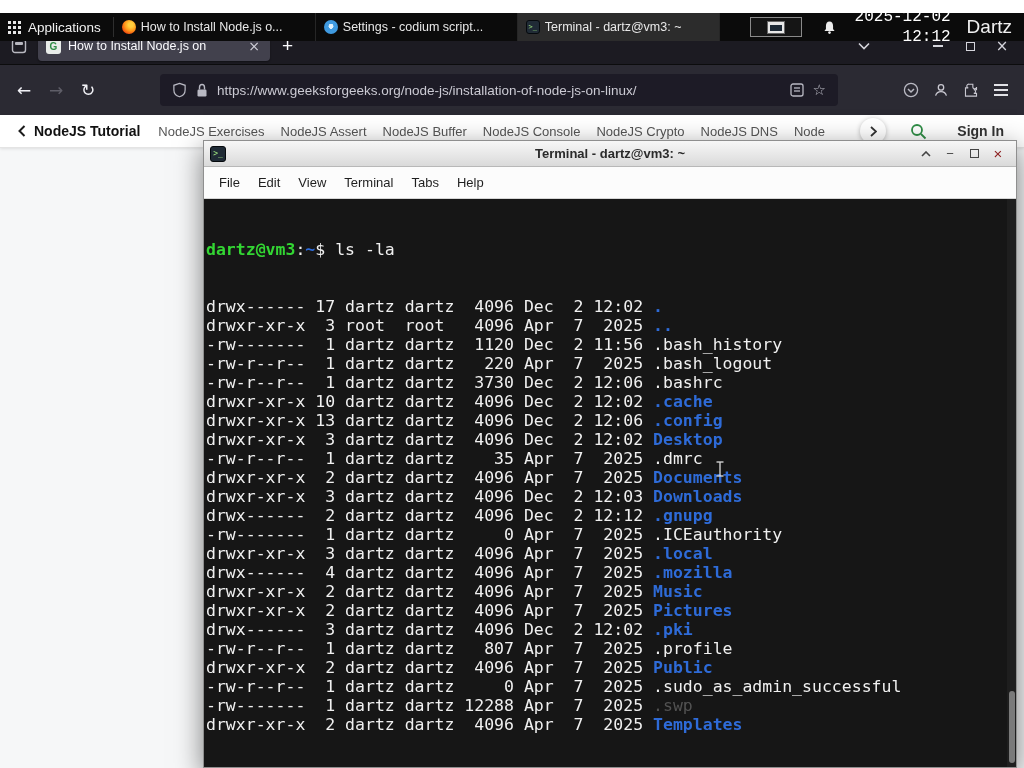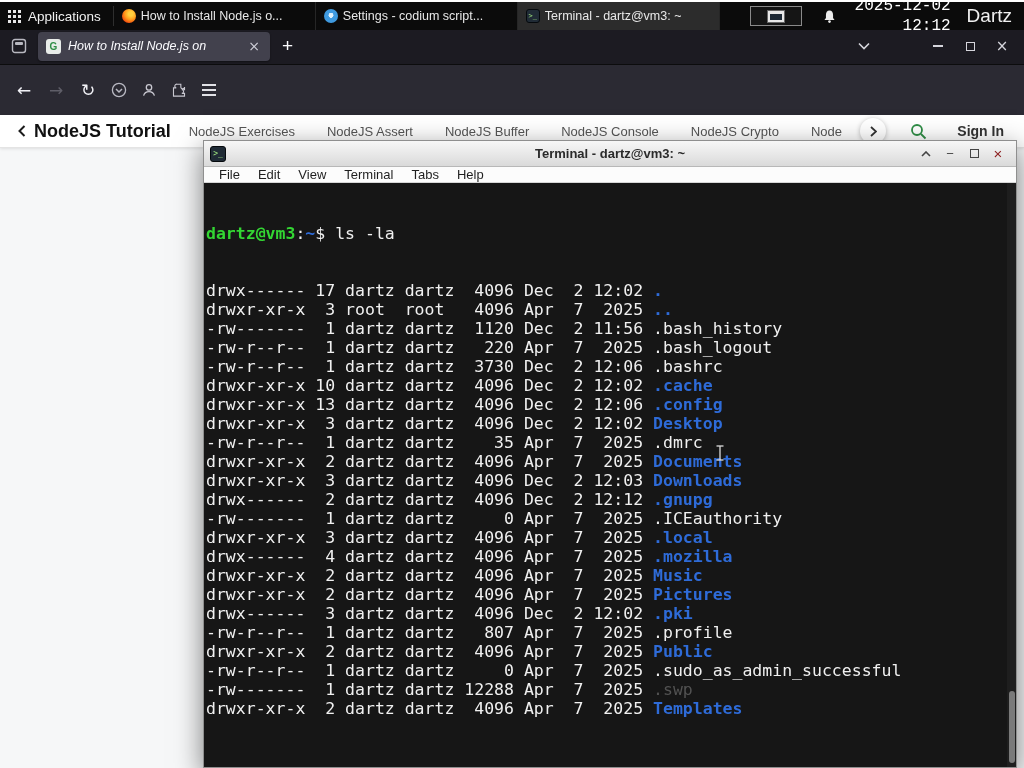--- a/index.html
+++ b/index.html
@@ -3,21 +3,21 @@
 <meta charset="utf-8">
 <style>
   * { margin:0; padding:0; box-sizing:border-box; }
   html,body { width:1024px; height:768px; overflow:hidden; }
   body { font-family:"Liberation Sans", sans-serif; background:#fff; }
   .screen { position:relative; width:1024px; height:768px; overflow:hidden; }
   .flex1 { flex:1; }
   .glyph { font-family:"DejaVu Sans", sans-serif; }
 
   
-  .panel { position:absolute; top:2px; left:0; width:1024px; height:28px; background:#0b0b0b;
+  .panel { position:absolute; top:13px; left:0; width:1024px; height:28px; background:#0b0b0b;
            display:flex; align-items:stretch; color:#f0f0f0; z-index:30; }
   .apps { display:flex; align-items:center; gap:7px; padding:0 12px 0 8px; font-size:13.5px; cursor:default; }
   .panel-sep { width:1px; background:#2e2e2e; margin:4px 0; }
   .winbtn { display:flex; align-items:center; gap:5px; width:202px; padding:0 8px;
             border:none; border-right:1px solid #262626; background:transparent; color:#e8e8e8;
             font-size:12.5px; font-family:inherit; text-align:left; }
   .winbtn.active { background:#2c2c2c; }
   .winbtn .wt { white-space:nowrap; overflow:hidden; flex:1; }
   .ic { width:14px; height:14px; flex:0 0 14px; border-radius:50%; display:flex; align-items:center; justify-content:center; }
   .ff-ic { background:radial-gradient(circle at 62% 35%, #ffcf3e 0 18%, #ff9d1c 45%, #f0440d 78%, #c73108 100%); }
@@ -35,21 +35,21 @@
   
   .ff { position:absolute; top:28px; left:0; width:1024px; height:740px; background:#f6f7f8; }
   .tabbar { height:37px; background:#1c1b22; display:flex; align-items:center; padding:0 6px; border-bottom:1px solid #0c0c0d; }
   .ffview { width:26px; height:26px; display:flex; align-items:center; justify-content:center; border-radius:4px; }
   .tab { width:232px; height:29px; background:#42414d; border-radius:4px; margin-left:6px;
          display:flex; align-items:center; gap:7px; padding:0 8px; color:#fbfbfe; font-size:12.5px;
          box-shadow:0 1px 2px rgba(0,0,0,.4); }
   .favicon { width:15px; height:15px; flex:0 0 15px; border-radius:3px; background:#e9edea;
              display:flex; align-items:center; justify-content:center;
              color:#2f8d46; font-size:10px; font-weight:bold; }
-  .tabtitle { flex:1; white-space:nowrap; overflow:hidden;font-style:italic; }
+  .tabtitle { flex:1; white-space:nowrap; overflow:hidden; }
   .tabclose { color:#cfcfd8; font-size:14px; padding:0 2px; }
   .newtab { color:#fbfbfe; font-size:19px; font-weight:300; padding:0 12px; }
   .tbbtn { width:32px; height:26px; display:flex; align-items:center; justify-content:center; color:#d5d5dc; font-size:15px; }
   .ctrlgroup { display:flex; margin-left:42px; }
   .minbar { width:10px; height:2px; background:#d5d5dc; display:block; }
   .maxbox { width:9px; height:9px; border:1.5px solid #d5d5dc; display:block; }
 
   .navbar { height:50px; background:#2b2a33; display:flex; align-items:center; padding:0 8px; }
   .navbtn { width:32px; height:32px; display:flex; align-items:center; justify-content:center;
             font-size:17px; color:#f1f1f6; border-radius:4px; }
@@ -58,22 +58,22 @@
             display:flex; align-items:center; gap:9px; padding:0 12px; }
   .urltext { flex:1; color:#cbcad3; font-size:13.5px; white-space:nowrap; overflow:hidden; }
   .iconbtn { width:30px; height:30px; display:flex; align-items:center; justify-content:center; color:#c9c8d1; }
   .star { font-size:15px; color:#b9b9c3; }
   .burger { display:flex; flex-direction:column; gap:3px; }
   .burger i { width:14px; height:1.8px; background:#e1e1e6; display:block; }
 
   .sitenav { height:33px; background:#fff; border-bottom:1px solid #e4e4e4;
              box-shadow:0 1px 3px rgba(0,0,0,.10); display:flex; align-items:center;
              padding:0 14px 0 18px; gap:18px; position:relative; z-index:2; }
-  .back-label { display:flex; align-items:center; gap:8px; font-size:18px; font-weight:700; color:#111; white-space:nowrap; }
-  .navlinks { display:flex; gap:32px; overflow:hidden; flex:1; }
+  .back-label { display:flex; align-items:center; gap:8px; font-size:14px; font-weight:700; color:#111; white-space:nowrap; }
+  .navlinks { display:flex; gap:16px; overflow:hidden; flex:1; }
   .navlinks span { font-size:13px; color:#565656; white-space:nowrap; }
   .circle-next { width:26px; height:26px; border-radius:50%; background:#fff;
                  box-shadow:0 1px 5px rgba(0,0,0,.28); display:flex; align-items:center; justify-content:center; flex:0 0 26px; }
   .signin { font-size:14px; font-weight:600; color:#333; padding:0 6px; white-space:nowrap; }
   .page { position:absolute; top:120px; left:0; right:0; bottom:0; background:#f6f7f8; }
 
   
   .term { position:absolute; left:203px; top:140px; width:814px; height:628px; z-index:10;
           display:flex; flex-direction:column; border:1px solid #8f8f8f;
           box-shadow:0 8px 26px rgba(0,0,0,.5); }
@@ -82,21 +82,21 @@
   .tt-icon { width:16px; height:16px; border-radius:3px; background:#202b36; border:1px solid #05090d;
              color:#9fe87f; font-family:"DejaVu Sans Mono", monospace; font-size:8px;
              display:flex; align-items:center; justify-content:center; }
   .tt-text { position:absolute; left:0; right:0; text-align:center; font-size:13px; font-weight:700; color:#2b2b2b; pointer-events:none; }
   .tt-btns { margin-left:auto; display:flex; z-index:1; }
   .tt-btns .wb { width:24px; height:20px; display:flex; align-items:center; justify-content:center;
                  color:#444; font-size:13px; background:transparent; border:none; font-family:inherit; }
   .tt-btns .wb.close { color:#8c1d1d; font-size:15px; }
   .tt-maxbox { width:9px; height:9px; border:1.5px solid #444; display:block; }
 
-  .term-menu { height:16px; background:#fcfcfc; border-bottom:1px solid #d6d6d6;
+  .term-menu { height:32px; background:#fcfcfc; border-bottom:1px solid #d6d6d6;
                display:flex; align-items:center; padding-left:6px; }
   .term-menu span { padding:0 9px; font-size:13px; color:#1f1f1f; }
 
   .term-body { flex:1; background:#161616; position:relative; overflow:hidden;
                font-family:"DejaVu Sans Mono", monospace; font-size:16.5px; line-height:19px;
                color:#f0f0f0; white-space:pre; padding:3px 0 0 2px; }
   .tline { height:19px; }
   .pu { color:#33d633; font-weight:bold; }
   .pp { color:#2e6bd8; font-weight:bold; }
   .c-dir { color:#2e6bd8; font-weight:bold; }
@@ -196,20 +196,36 @@
           </div>
         <div class="tbbtn glyph">×</div>
       </div>
     </div>
 
     <div class="navbar">
       <div class="navbtn glyph">←</div>
       <div class="navbtn glyph disabled">→</div>
       <div class="navbtn glyph">↻</div>
 
+      <div class="urlbar">
+        <svg width="15" height="16" viewBox="0 0 16 16">
+          <path d="M8 1 L14 3 V8 C14 11.8 11.2 14.3 8 15.2 C4.8 14.3 2 11.8 2 8 V3 Z" fill="none" stroke="#b9b9c3" stroke-width="1.3"></path>
+        </svg>
+        <svg width="12" height="15" viewBox="0 0 12 15">
+          <rect x="1.5" y="6.5" width="9" height="7" rx="1.2" fill="#b9b9c3"></rect>
+          <path d="M3.5 6.5 V4.5 C3.5 2.8 4.6 1.5 6 1.5 C7.4 1.5 8.5 2.8 8.5 4.5 V6.5" fill="none" stroke="#b9b9c3" stroke-width="1.4"></path>
+        </svg>
+        <span class="urltext">https://www.geeksforgeeks.org/node-js/installation-of-node-js-on-linux/</span>
+        <svg width="14" height="14" viewBox="0 0 14 14">
+          <rect x="1" y="1" width="12" height="12" rx="2" fill="none" stroke="#b9b9c3" stroke-width="1.3"></rect>
+          <line x1="4" y1="5" x2="10" y2="5" stroke="#b9b9c3" stroke-width="1.3"></line>
+          <line x1="4" y1="8" x2="10" y2="8" stroke="#b9b9c3" stroke-width="1.3"></line>
+        </svg>
+        <span class="star glyph">☆</span>
+      </div>
 
       <div class="iconbtn">
         <svg width="16" height="16" viewBox="0 0 16 16">
           <circle cx="8" cy="8" r="6.6" fill="none" stroke="#b9b9c3" stroke-width="1.3"></circle>
           <polyline points="5,7 8,10 11,7" fill="none" stroke="#b9b9c3" stroke-width="1.5"></polyline>
         </svg>
       </div>
       <div class="iconbtn">
         <svg width="16" height="16" viewBox="0 0 16 16">
           <circle cx="8" cy="5.4" r="2.7" fill="none" stroke="#c9c8d1" stroke-width="1.3"></circle>

